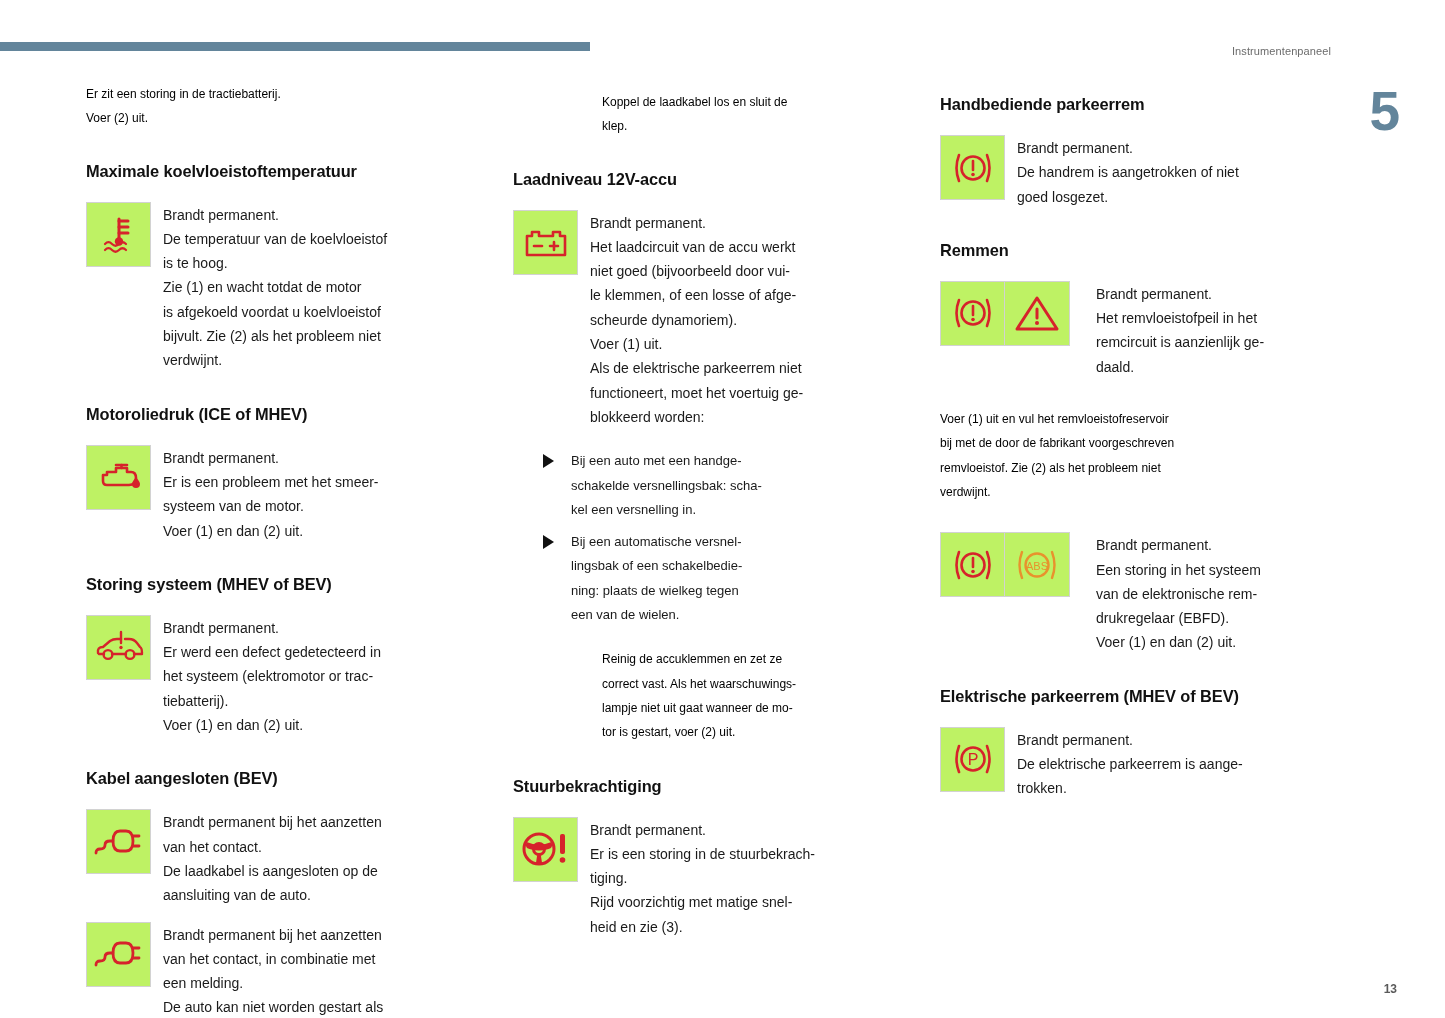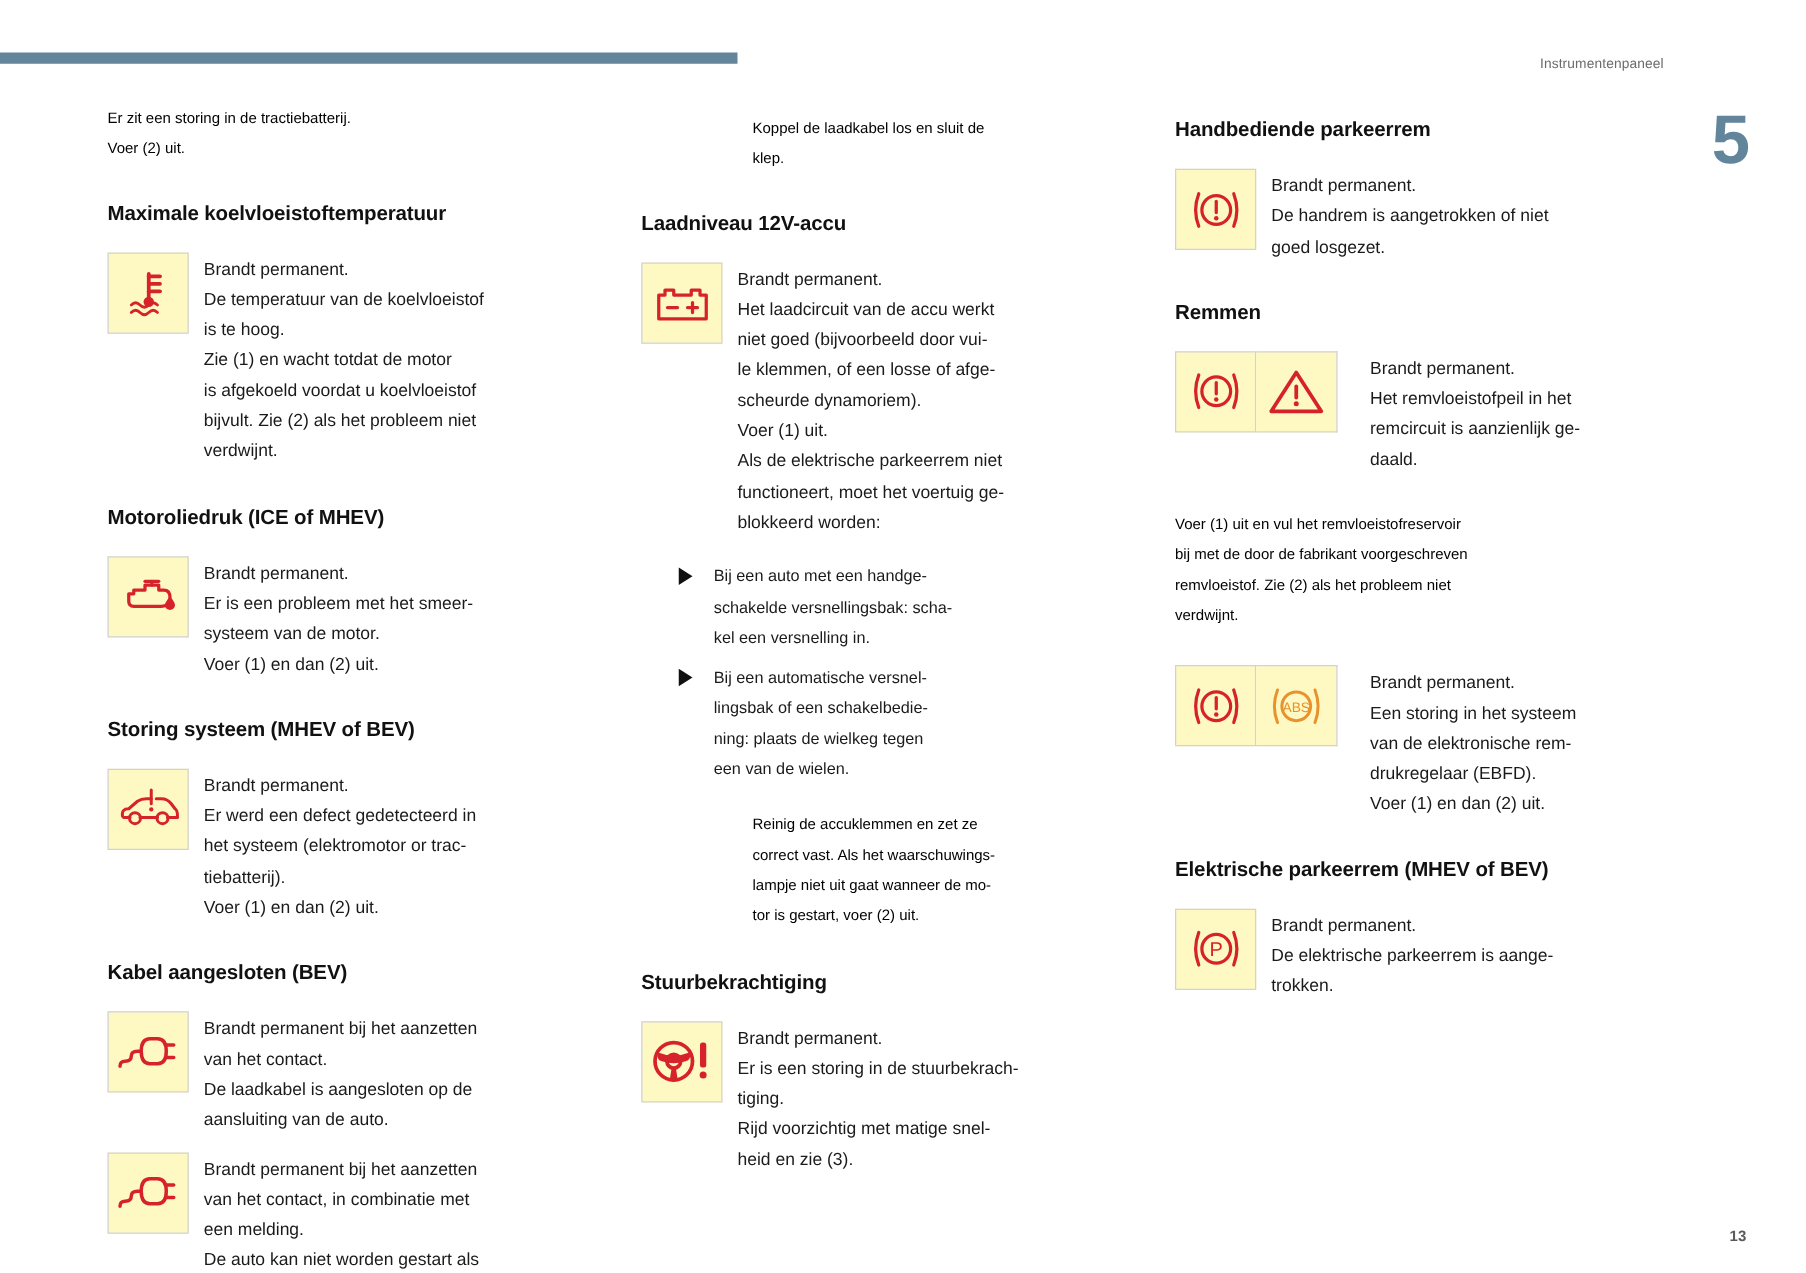--- a/index.html
+++ b/index.html
@@ -92,21 +92,21 @@
     align-items: flex-start;
   }
   .icon-stack {
     display: flex;
     flex: none;
   }
   .icon-box {
     width: 65px;
     height: 65px;
     border: 1px solid #d2d2d2;
-    background: #fef9c3;
+    background: #bef264;
     box-sizing: border-box;
     display: flex;
     align-items: center;
     justify-content: center;
     flex: none;
   }
   .icon-box + .icon-box { border-left: none; }
   .entry .entry-text {
     margin-left: 12px;
     padding-top: 1px;

